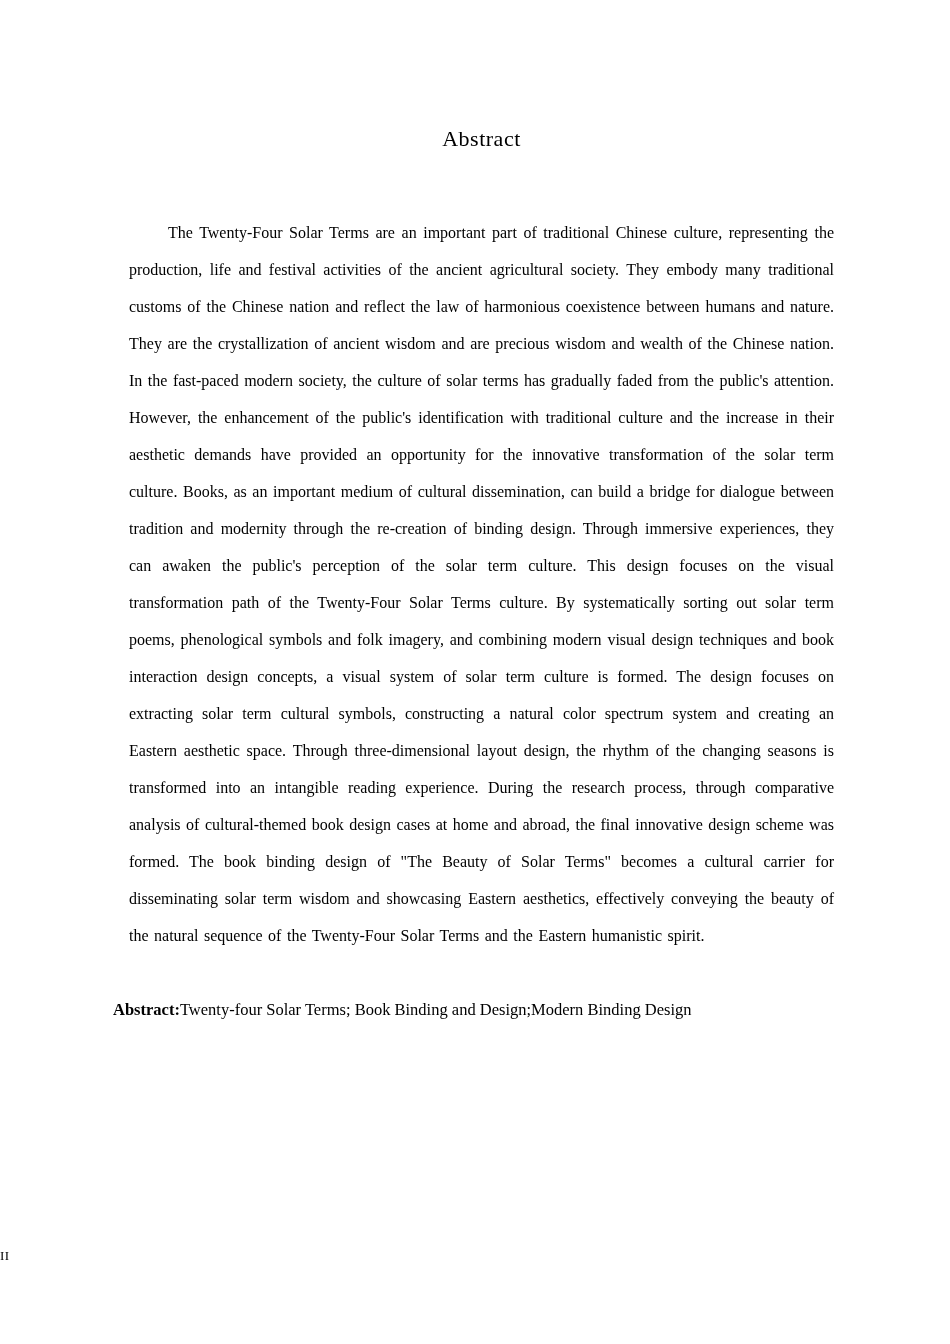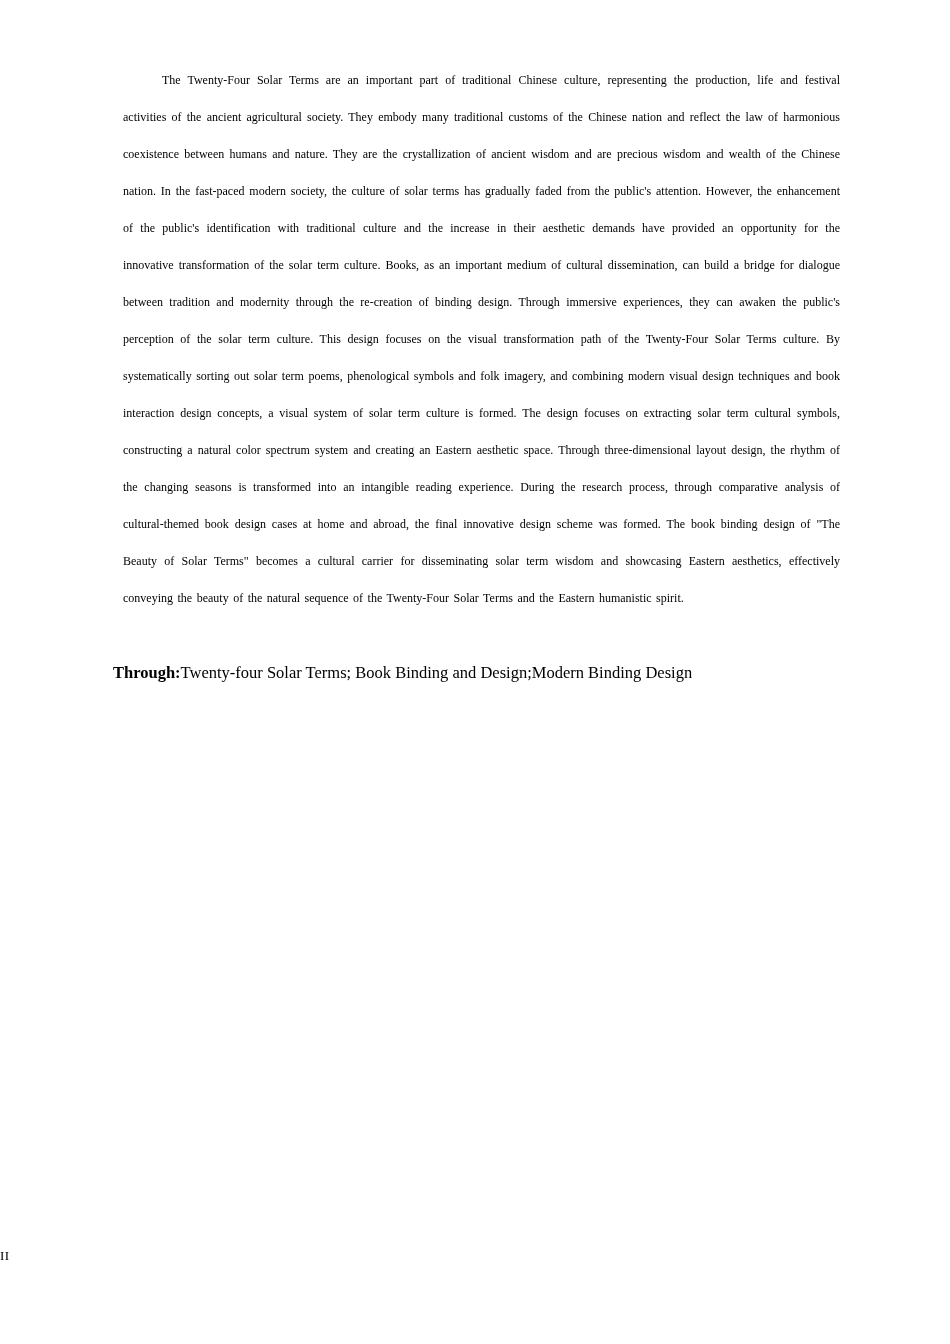--- a/index.html
+++ b/index.html
@@ -25,23 +25,23 @@
   }
   .doc-title {
     margin: 0;
     padding-top: 126px;
     text-align: center;
     font-size: 22px;
     font-weight: 400;
     letter-spacing: 0.5px;
   }
   .doc-body {
-    margin: 10px;
+    margin: 16px;
     margin-top: 62px;
-    font-size: 12px;
+    font-size: 16px;
     line-height: 37px;
     text-align: justify;
     text-indent: 39px;
     word-spacing: 1.5px;
   }
   .keywords {
     margin: 0;
     margin-top: 37px;
     font-size: 16.5px;
     line-height: 37px;
@@ -57,17 +57,18 @@
     top: 1248px;
     font-size: 13px;
     letter-spacing: 0.5px;
   }
 </style>
 </head>
 <body>
 
 <div class="page">
   <div class="content">
+    <h1 class="doc-title">Abstract</h1>
     <p class="doc-body">The Twenty-Four Solar Terms are an important part of traditional Chinese culture, representing the production, life and festival activities of the ancient agricultural society. They embody many traditional customs of the Chinese nation and reflect the law of harmonious coexistence between humans and nature. They are the crystallization of ancient wisdom and are precious wisdom and wealth of the Chinese nation. In the fast-paced modern society, the culture of solar terms has gradually faded from the public's attention. However, the enhancement of the public's identification with traditional culture and the increase in their aesthetic demands have provided an opportunity for the innovative transformation of the solar term culture. Books, as an important medium of cultural dissemination, can build a bridge for dialogue between tradition and modernity through the re-creation of binding design. Through immersive experiences, they can awaken the public's perception of the solar term culture. This design focuses on the visual transformation path of the Twenty-Four Solar Terms culture. By systematically sorting out solar term poems, phenological symbols and folk imagery, and combining modern visual design techniques and book interaction design concepts, a visual system of solar term culture is formed. The design focuses on extracting solar term cultural symbols, constructing a natural color spectrum system and creating an Eastern aesthetic space. Through three-dimensional layout design, the rhythm of the changing seasons is transformed into an intangible reading experience. During the research process, through comparative analysis of cultural-themed book design cases at home and abroad, the final innovative design scheme was formed. The book binding design of "The Beauty of Solar Terms" becomes a cultural carrier for disseminating solar term wisdom and showcasing Eastern aesthetics, effectively conveying the beauty of the natural sequence of the Twenty-Four Solar Terms and the Eastern humanistic spirit.</p>
-    <p class="keywords"><span class="kw-label">Through:</span><span>Twenty-four Solar Terms; Book Binding and Design;Modern Binding Design</span></p>
+    <p class="keywords"><span class="kw-label">Abstract:</span><span>Twenty-four Solar Terms; Book Binding and Design;Modern Binding Design</span></p>
   </div>
   <div class="page-number">II</div>
 </div>
 
 </body></html>

